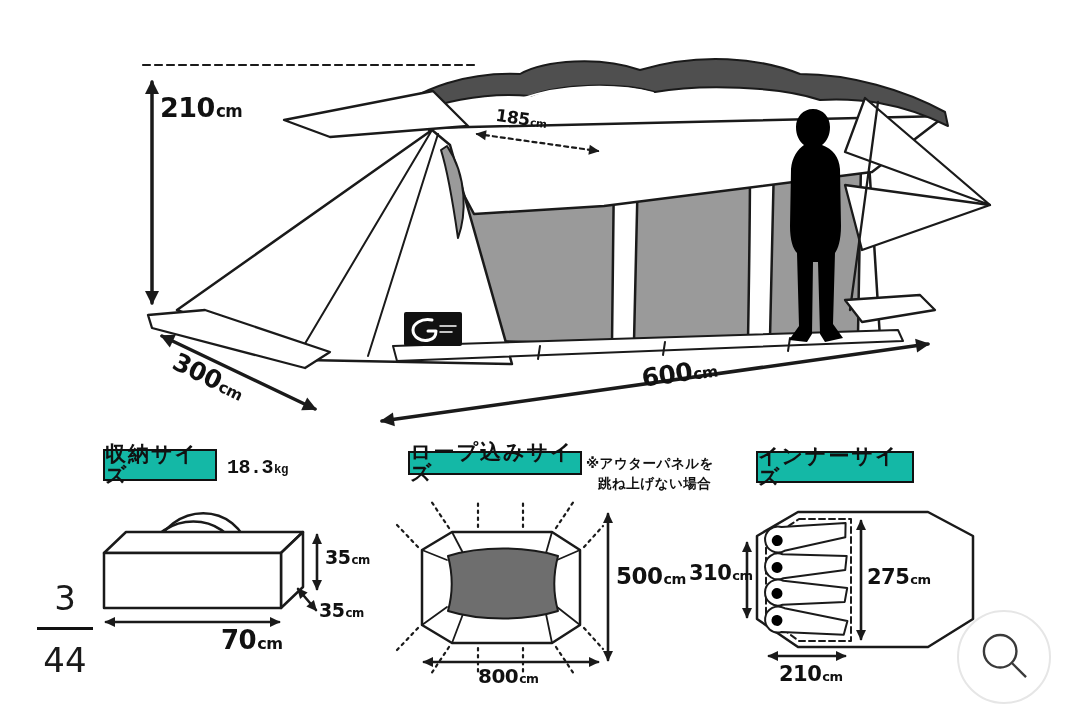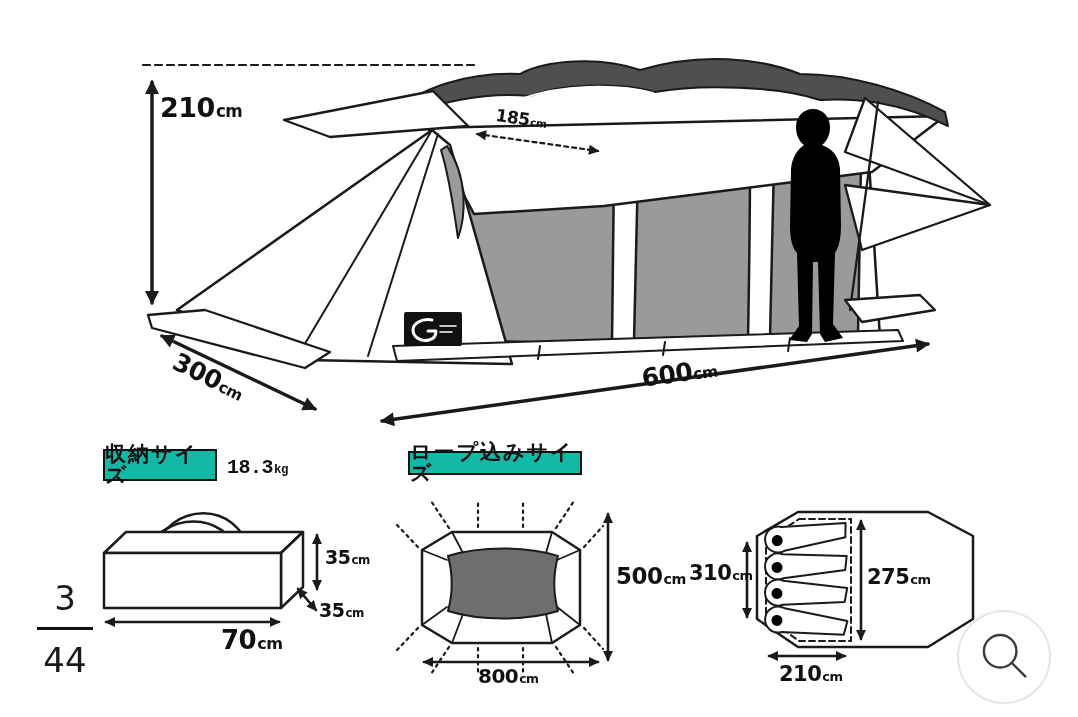--- a/index.html
+++ b/index.html
@@ -180,27 +180,32 @@
     <span class="v">35</span><span class="u">cm</span>
   </div>
   <div class="dim" style="left:319px;top:601px;font-size:19px;">
     <span class="v">35</span><span class="u">cm</span>
   </div>
   <div class="dim" style="left:177px;top:627px;font-size:26px;margin-left:44px;">
     <span class="v">70</span><span class="u">cm</span>
   </div>
 
   <div class="titlebox" style="left:408px;top:451px;width:174px;height:24px;font-size:21px;">ロープ込みサイズ</div>
+  <div class="note" style="left:586px;top:454px;">
+    <div>※アウターパネルを</div>
+    <div style="padding-left:12px;">跳ね上げない場合</div>
+  </div>
   <div class="dim" style="left:616px;top:565px;font-size:23px;">
     <span class="v">500</span><span class="u">cm</span>
   </div>
   <div class="dim" style="left:478px;top:666px;font-size:20px;">
     <span class="v">800</span><span class="u">cm</span>
   </div>
 
+  <div class="titlebox" style="left:756px;top:451px;width:158px;height:32px;font-size:21px;">インナーサイズ</div>
   <div class="dim" style="left:689px;top:563px;font-size:21px;">
     <span class="v">310</span><span class="u">cm</span>
   </div>
   <div class="dim" style="left:867px;top:567px;font-size:21px;">
     <span class="v">275</span><span class="u">cm</span>
   </div>
   <div class="dim" style="left:779px;top:664px;font-size:21px;">
     <span class="v">210</span><span class="u">cm</span>
   </div>
 

